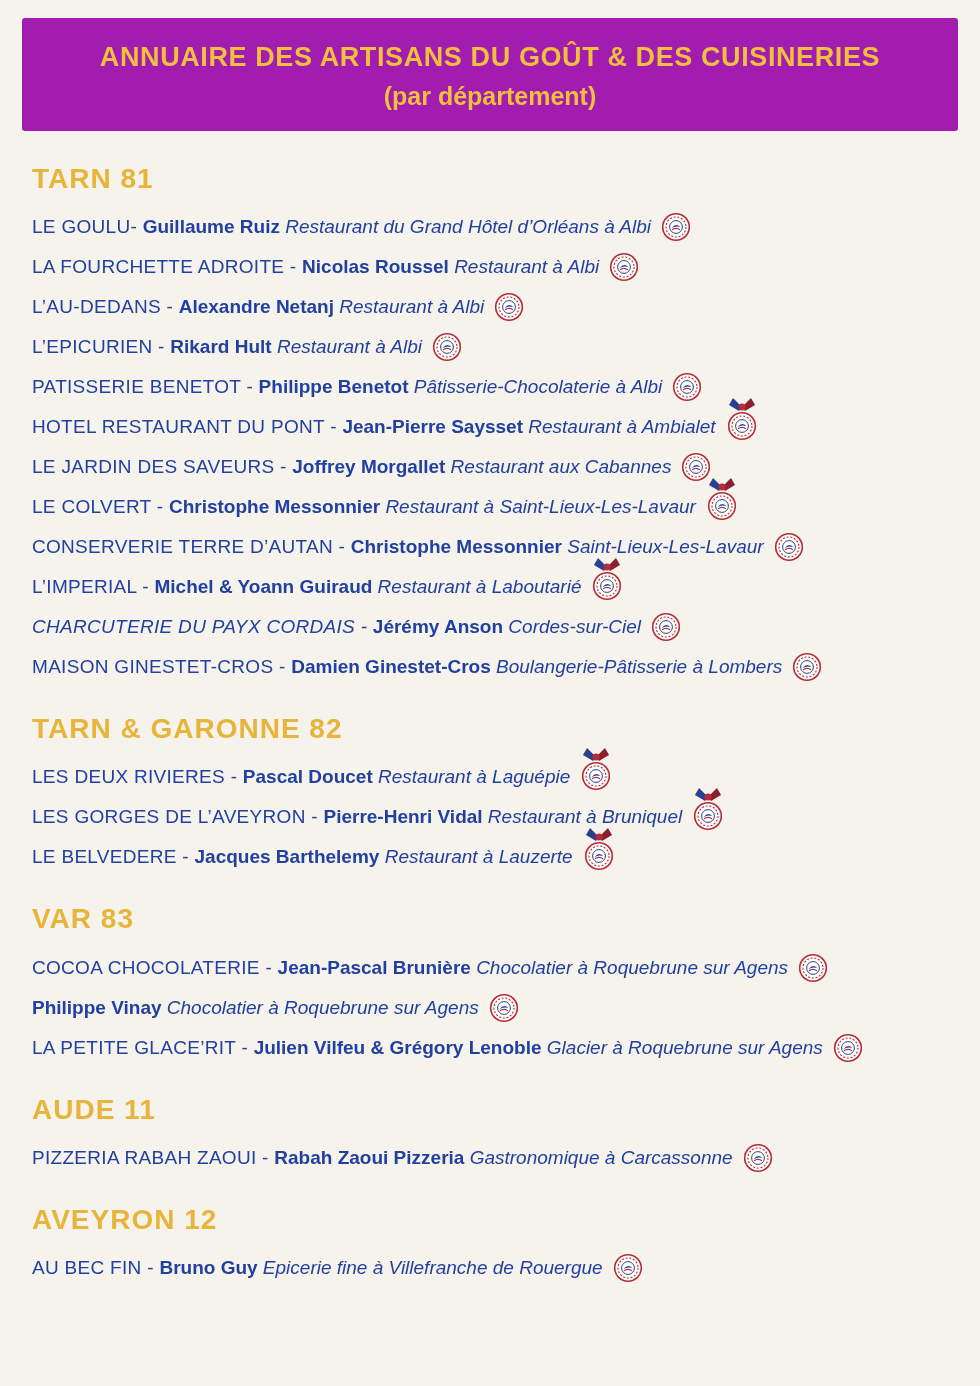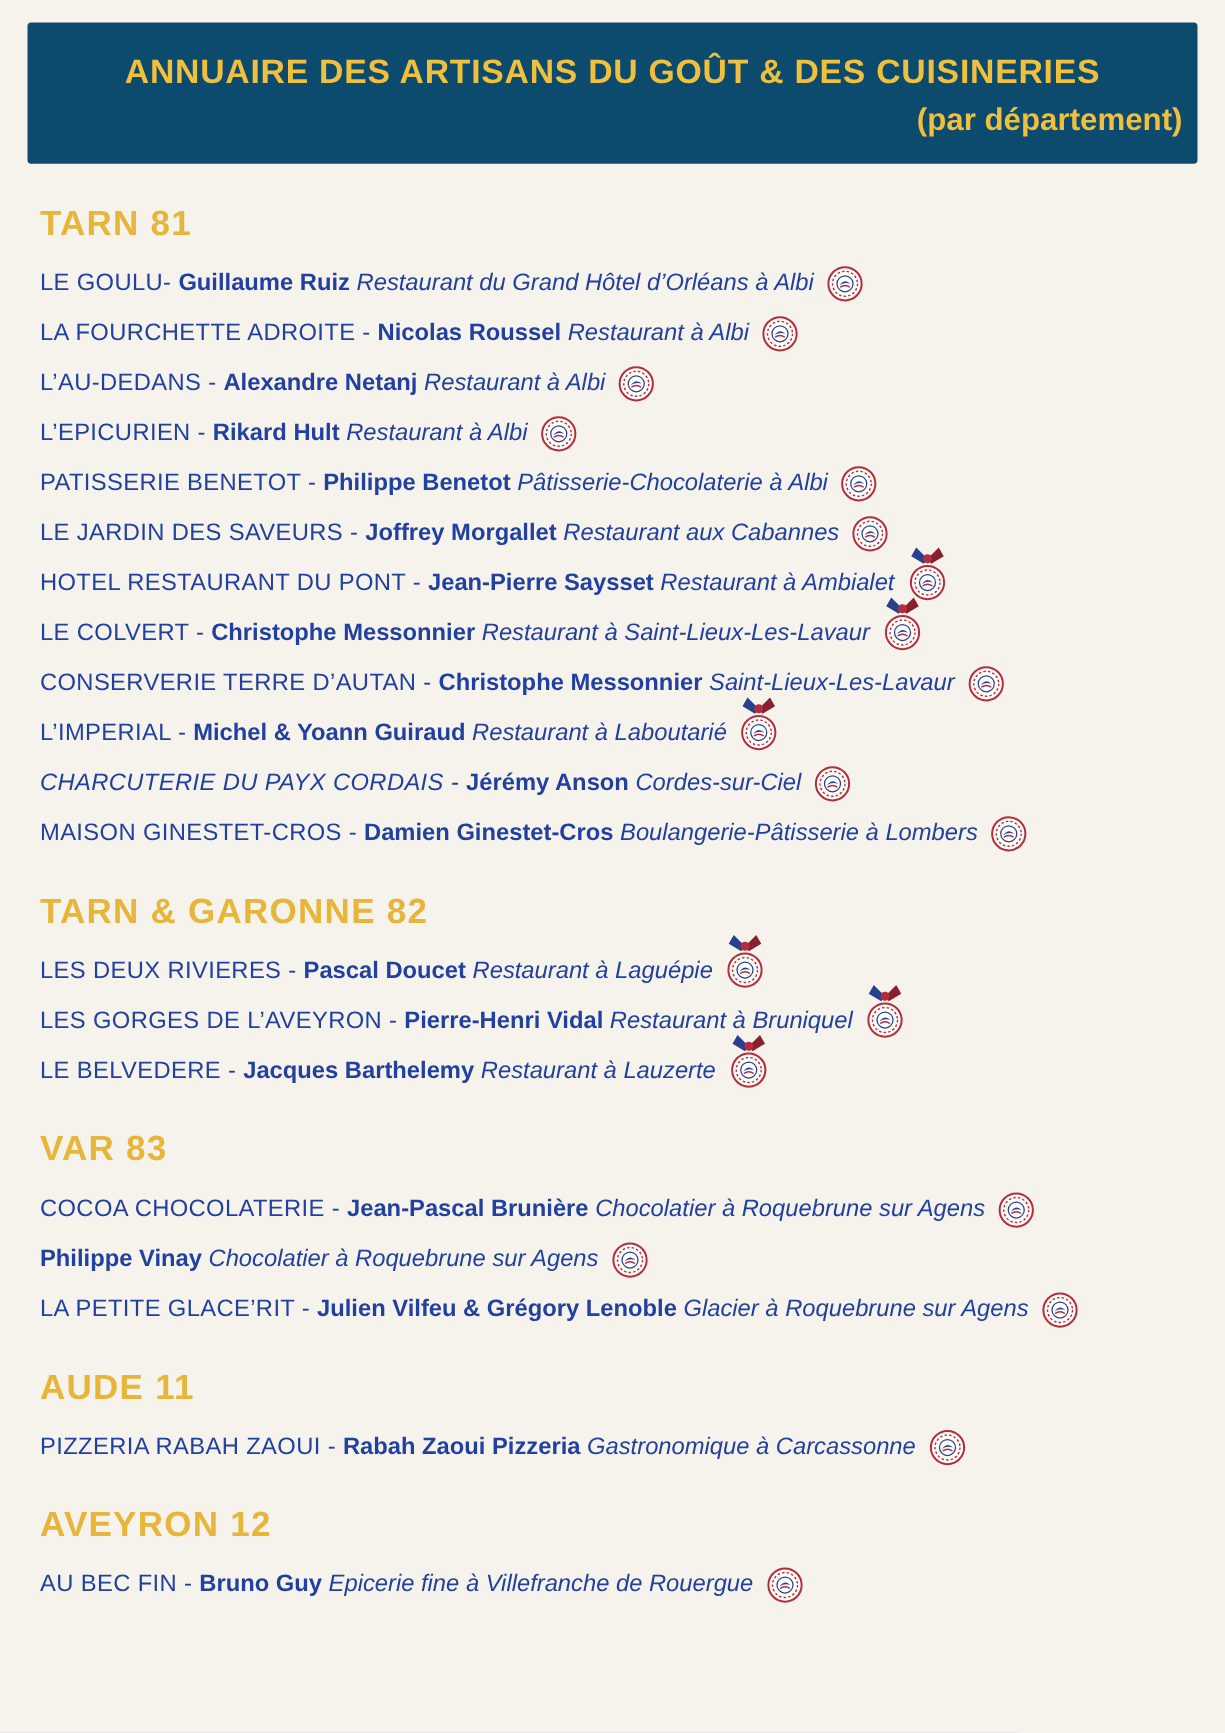--- a/index.html
+++ b/index.html
@@ -9,38 +9,37 @@
     margin: 0 auto;
     background: #f6f3ec;
     font-family: "Liberation Sans", sans-serif;
     color: #21409f;
     box-sizing: border-box;
     padding: 18px 22px 0 22px;
     overflow: hidden;
     position: relative;
   }
   .banner {
-    background: #0c4a6e;
+    background: #a21caf;
     border-radius: 3px;
     text-align: center;
     padding: 24px 12px 20px 12px;
   }
   .banner-title {
     color: #efbf3e;
     font-size: 27px;
     font-weight: bold;
     letter-spacing: 0.6px;
     line-height: 1.15;
   }
   .banner-subtitle {
     color: #efbf3e;
     font-size: 25px;
     font-weight: bold;
     margin-top: 9px;
-    text-align: right;
   }
   section h2 {
     color: #e6b53a;
     font-size: 28px;
     font-weight: bold;
     letter-spacing: 1px;
     margin: 26px 0 12px 10px;
     line-height: 1.15;
   }
   section:first-of-type h2 { margin-top: 32px; }
@@ -104,38 +103,38 @@
               <path d="M10.6 16.2 Q15 10.2 19.4 15.2 Q15 13.2 10.6 16.2 Z" fill="#27418f"></path>
               <path d="M11 17.8 Q15 15 19 17.8" stroke="#b32d3c" stroke-width="1.2" fill="none"></path>
             </svg></span></div>
         <div class="entry"><span class="est">PATISSERIE BENETOT - </span><span class="person">Philippe Benetot</span><span class="desc"> Pâtisserie-Chocolaterie à Albi</span><span class="badge seal"><svg width="30" height="30" viewBox="0 0 30 30">
               <circle cx="15" cy="15" r="13.3" fill="#fdfbf6" stroke="#b32d3c" stroke-width="1.6"></circle>
               <circle cx="15" cy="15" r="10" fill="none" stroke="#b32d3c" stroke-width="1.1" stroke-dasharray="2 1.7"></circle>
               <circle cx="15" cy="15" r="6.4" fill="#ffffff" stroke="#27418f" stroke-width="1"></circle>
               <path d="M10.6 16.2 Q15 10.2 19.4 15.2 Q15 13.2 10.6 16.2 Z" fill="#27418f"></path>
               <path d="M11 17.8 Q15 15 19 17.8" stroke="#b32d3c" stroke-width="1.2" fill="none"></path>
             </svg></span></div>
+        <div class="entry"><span class="est">HOTEL RESTAURANT DU PONT - </span><span class="person">Jean-Pierre Saysset</span><span class="desc"> Restaurant à Ambialet</span><span class="badge medal"><svg width="32" height="45" viewBox="0 0 32 45">
+              <path d="M16 11 L7 2 L3 9 L13 15 Z" fill="#27418f"></path>
+              <path d="M16 11 L25 2 L29 9 L19 15 Z" fill="#8a1f2d"></path>
+              <circle cx="16" cy="11" r="3.6" fill="#b32d3c"></circle>
+              <g transform="translate(1,15)">
+                <circle cx="15" cy="15" r="13.3" fill="#fdfbf6" stroke="#b32d3c" stroke-width="1.6"></circle>
+                <circle cx="15" cy="15" r="10" fill="none" stroke="#b32d3c" stroke-width="1.1" stroke-dasharray="2 1.7"></circle>
+                <circle cx="15" cy="15" r="6.4" fill="#ffffff" stroke="#27418f" stroke-width="1"></circle>
+                <path d="M10.6 16.2 Q15 10.2 19.4 15.2 Q15 13.2 10.6 16.2 Z" fill="#27418f"></path>
+                <path d="M11 17.8 Q15 15 19 17.8" stroke="#b32d3c" stroke-width="1.2" fill="none"></path>
+              </g>
+            </svg></span></div>
         <div class="entry"><span class="est">LE JARDIN DES SAVEURS - </span><span class="person">Joffrey Morgallet</span><span class="desc"> Restaurant aux Cabannes</span><span class="badge seal"><svg width="30" height="30" viewBox="0 0 30 30">
               <circle cx="15" cy="15" r="13.3" fill="#fdfbf6" stroke="#b32d3c" stroke-width="1.6"></circle>
               <circle cx="15" cy="15" r="10" fill="none" stroke="#b32d3c" stroke-width="1.1" stroke-dasharray="2 1.7"></circle>
               <circle cx="15" cy="15" r="6.4" fill="#ffffff" stroke="#27418f" stroke-width="1"></circle>
               <path d="M10.6 16.2 Q15 10.2 19.4 15.2 Q15 13.2 10.6 16.2 Z" fill="#27418f"></path>
               <path d="M11 17.8 Q15 15 19 17.8" stroke="#b32d3c" stroke-width="1.2" fill="none"></path>
-            </svg></span></div>
-        <div class="entry"><span class="est">HOTEL RESTAURANT DU PONT - </span><span class="person">Jean-Pierre Saysset</span><span class="desc"> Restaurant à Ambialet</span><span class="badge medal"><svg width="32" height="45" viewBox="0 0 32 45">
-              <path d="M16 11 L7 2 L3 9 L13 15 Z" fill="#27418f"></path>
-              <path d="M16 11 L25 2 L29 9 L19 15 Z" fill="#8a1f2d"></path>
-              <circle cx="16" cy="11" r="3.6" fill="#b32d3c"></circle>
-              <g transform="translate(1,15)">
-                <circle cx="15" cy="15" r="13.3" fill="#fdfbf6" stroke="#b32d3c" stroke-width="1.6"></circle>
-                <circle cx="15" cy="15" r="10" fill="none" stroke="#b32d3c" stroke-width="1.1" stroke-dasharray="2 1.7"></circle>
-                <circle cx="15" cy="15" r="6.4" fill="#ffffff" stroke="#27418f" stroke-width="1"></circle>
-                <path d="M10.6 16.2 Q15 10.2 19.4 15.2 Q15 13.2 10.6 16.2 Z" fill="#27418f"></path>
-                <path d="M11 17.8 Q15 15 19 17.8" stroke="#b32d3c" stroke-width="1.2" fill="none"></path>
-              </g>
             </svg></span></div>
         <div class="entry"><span class="est">LE COLVERT - </span><span class="person">Christophe Messonnier</span><span class="desc"> Restaurant à Saint-Lieux-Les-Lavaur</span><span class="badge medal"><svg width="32" height="45" viewBox="0 0 32 45">
               <path d="M16 11 L7 2 L3 9 L13 15 Z" fill="#27418f"></path>
               <path d="M16 11 L25 2 L29 9 L19 15 Z" fill="#8a1f2d"></path>
               <circle cx="16" cy="11" r="3.6" fill="#b32d3c"></circle>
               <g transform="translate(1,15)">
                 <circle cx="15" cy="15" r="13.3" fill="#fdfbf6" stroke="#b32d3c" stroke-width="1.6"></circle>
                 <circle cx="15" cy="15" r="10" fill="none" stroke="#b32d3c" stroke-width="1.1" stroke-dasharray="2 1.7"></circle>
                 <circle cx="15" cy="15" r="6.4" fill="#ffffff" stroke="#27418f" stroke-width="1"></circle>
                 <path d="M10.6 16.2 Q15 10.2 19.4 15.2 Q15 13.2 10.6 16.2 Z" fill="#27418f"></path>

